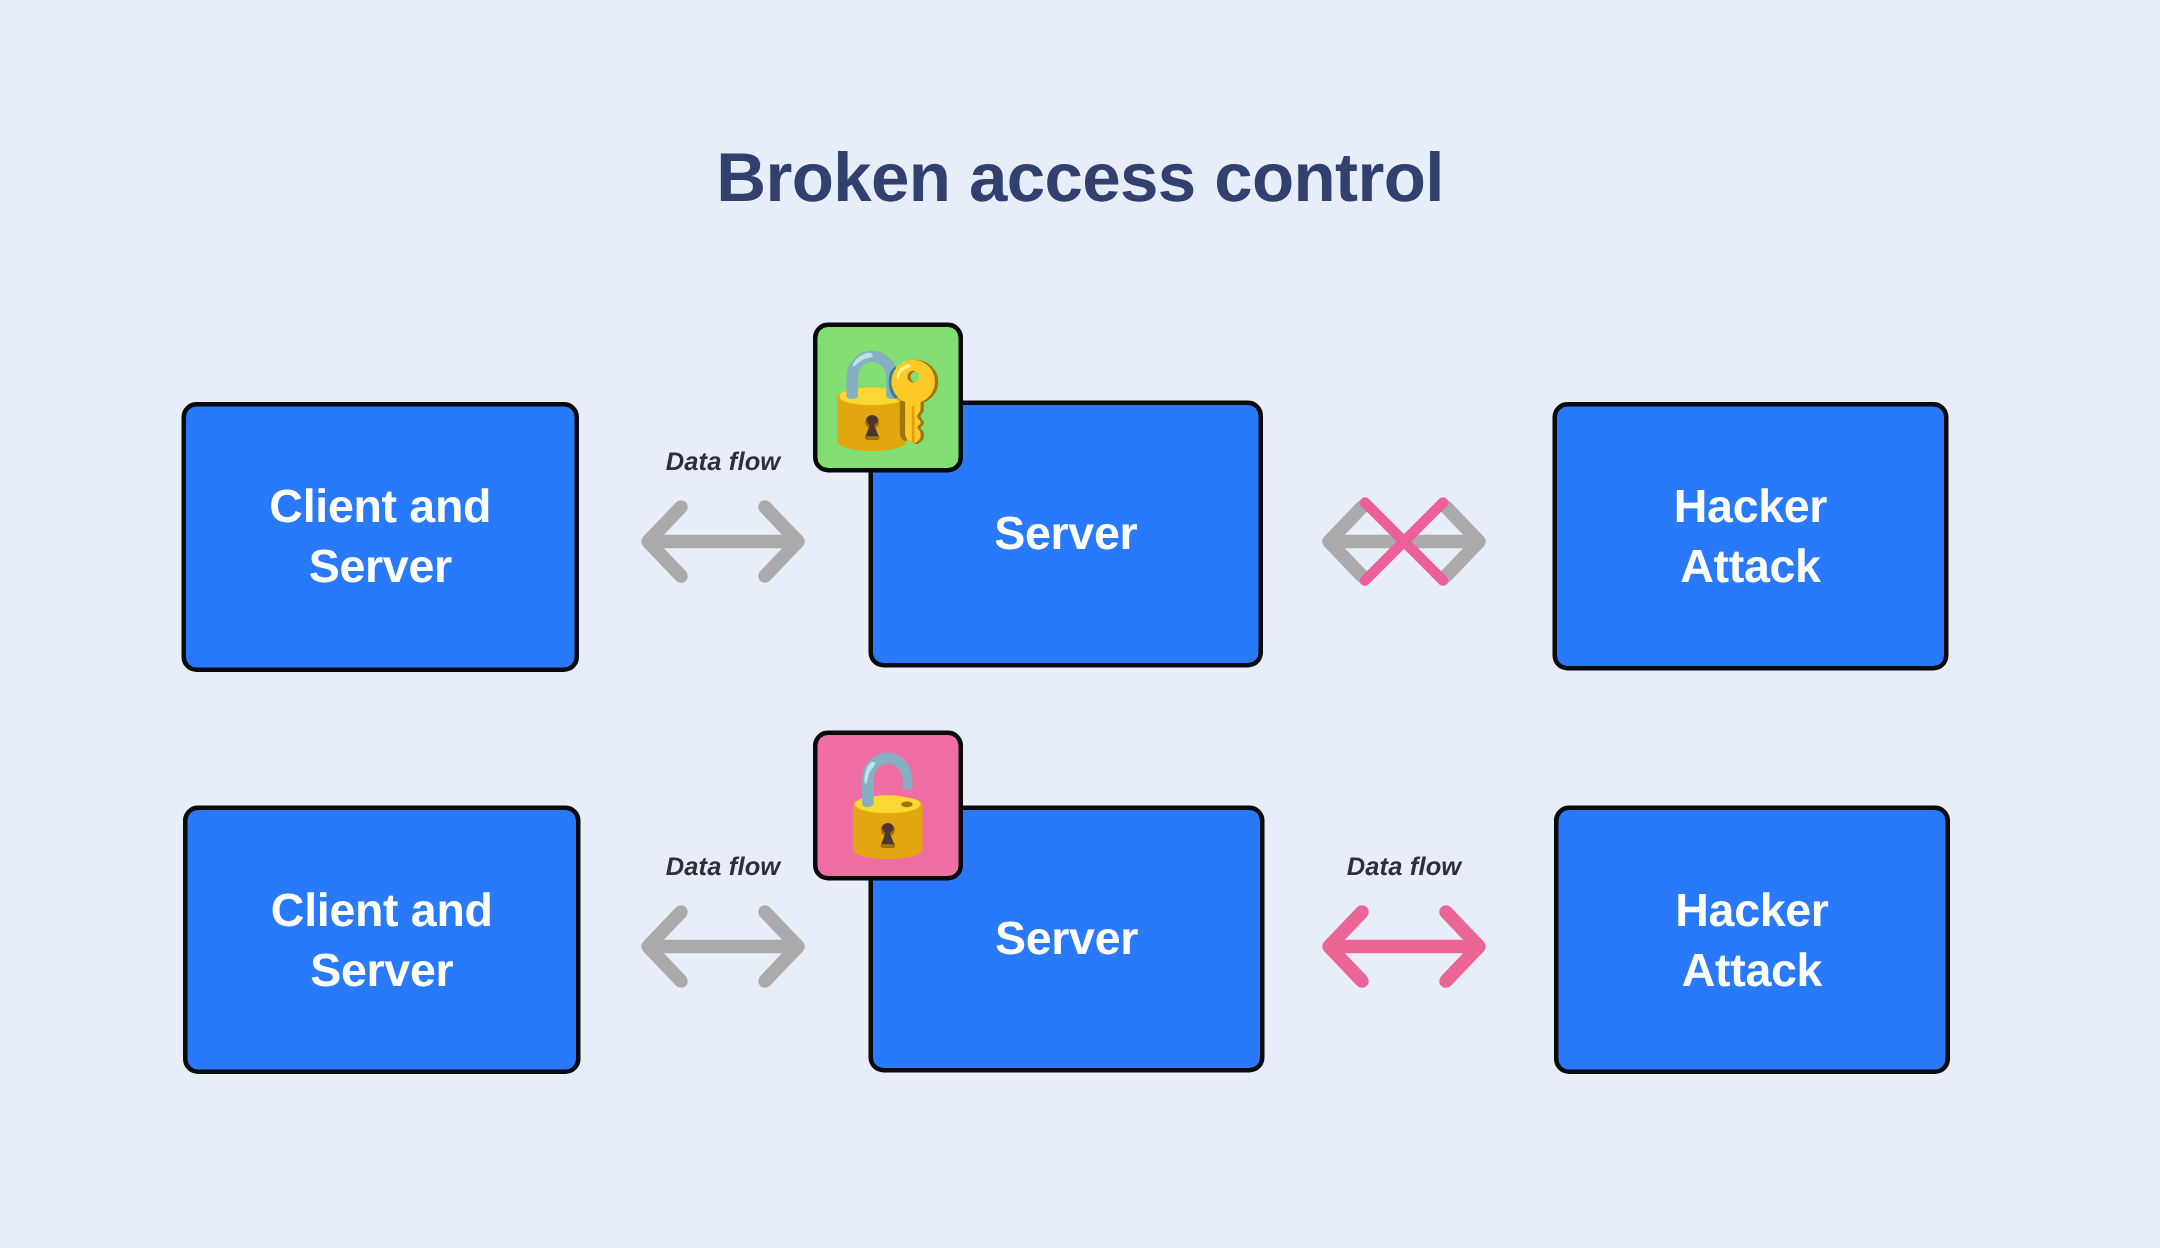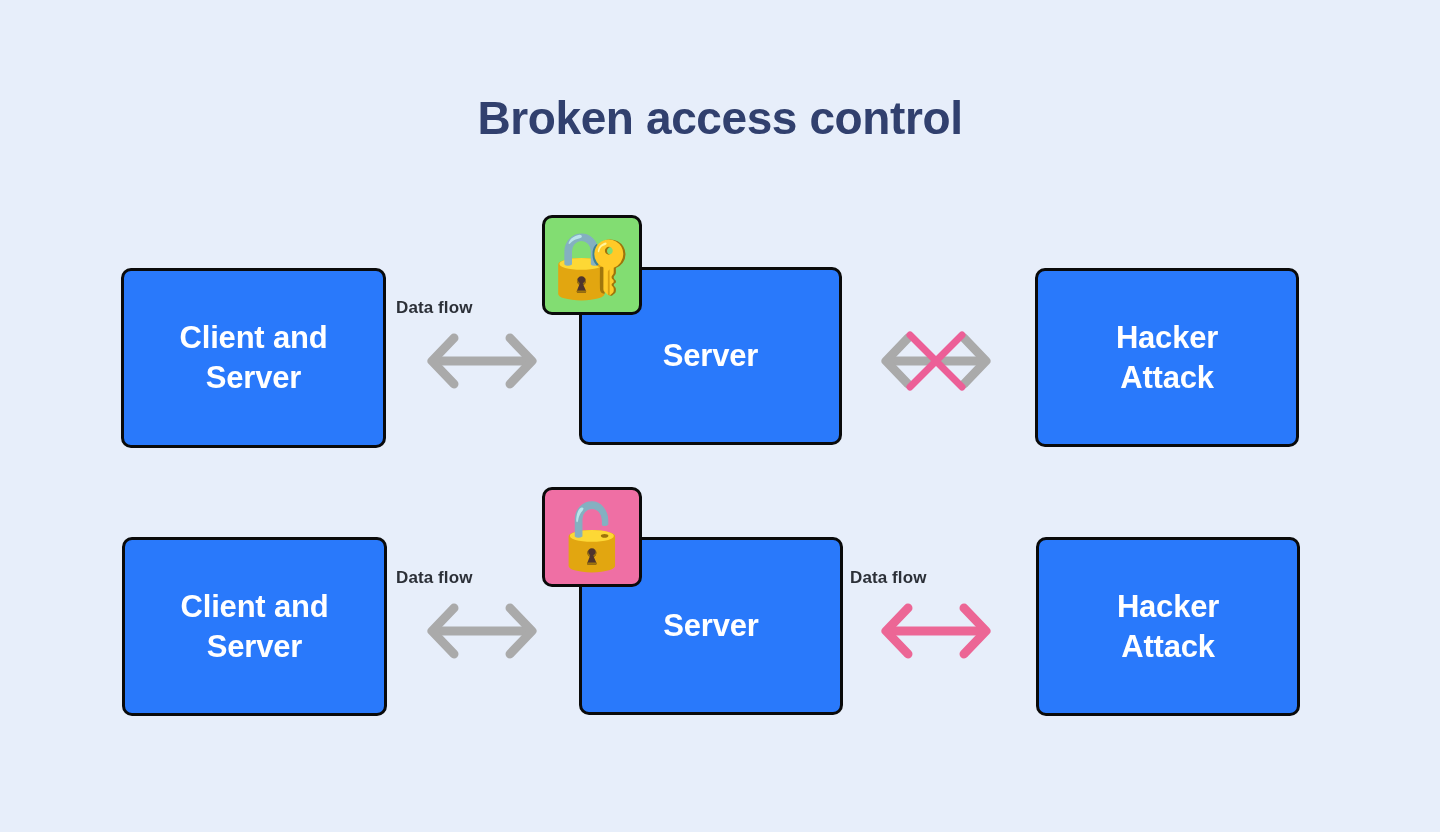--- a/index.html
+++ b/index.html
@@ -78,25 +78,27 @@
     line-height: 1;
   }
   .badge-green { left: 542px; top: 215px; background: #82dd72; }
   .badge-pink  { left: 542px; top: 487px; background: #ef6fa4; }
 
   
   .arrow-group { position: absolute; z-index: 3; }
   .flow-label {
     position: absolute;
     width: 100%;
+    text-align: center;
     font-size: 17px;
     font-weight: 700;
     color: #2c3038;
     letter-spacing: 0.1px;
     top: 0;
+    font-style: italic;
   }
   .arrow-svg { position: absolute; left: 0; top: 28px; }
 
   
   .ag-1 { left: 396px;  top: 298px; width: 172px; height: 106px; }
   .ag-2 { left: 850px;  top: 298px; width: 172px; height: 106px; }
   .ag-3 { left: 396px;  top: 568px; width: 172px; height: 106px; }
   .ag-4 { left: 850px;  top: 568px; width: 172px; height: 106px; }
 </style>
 </head>

